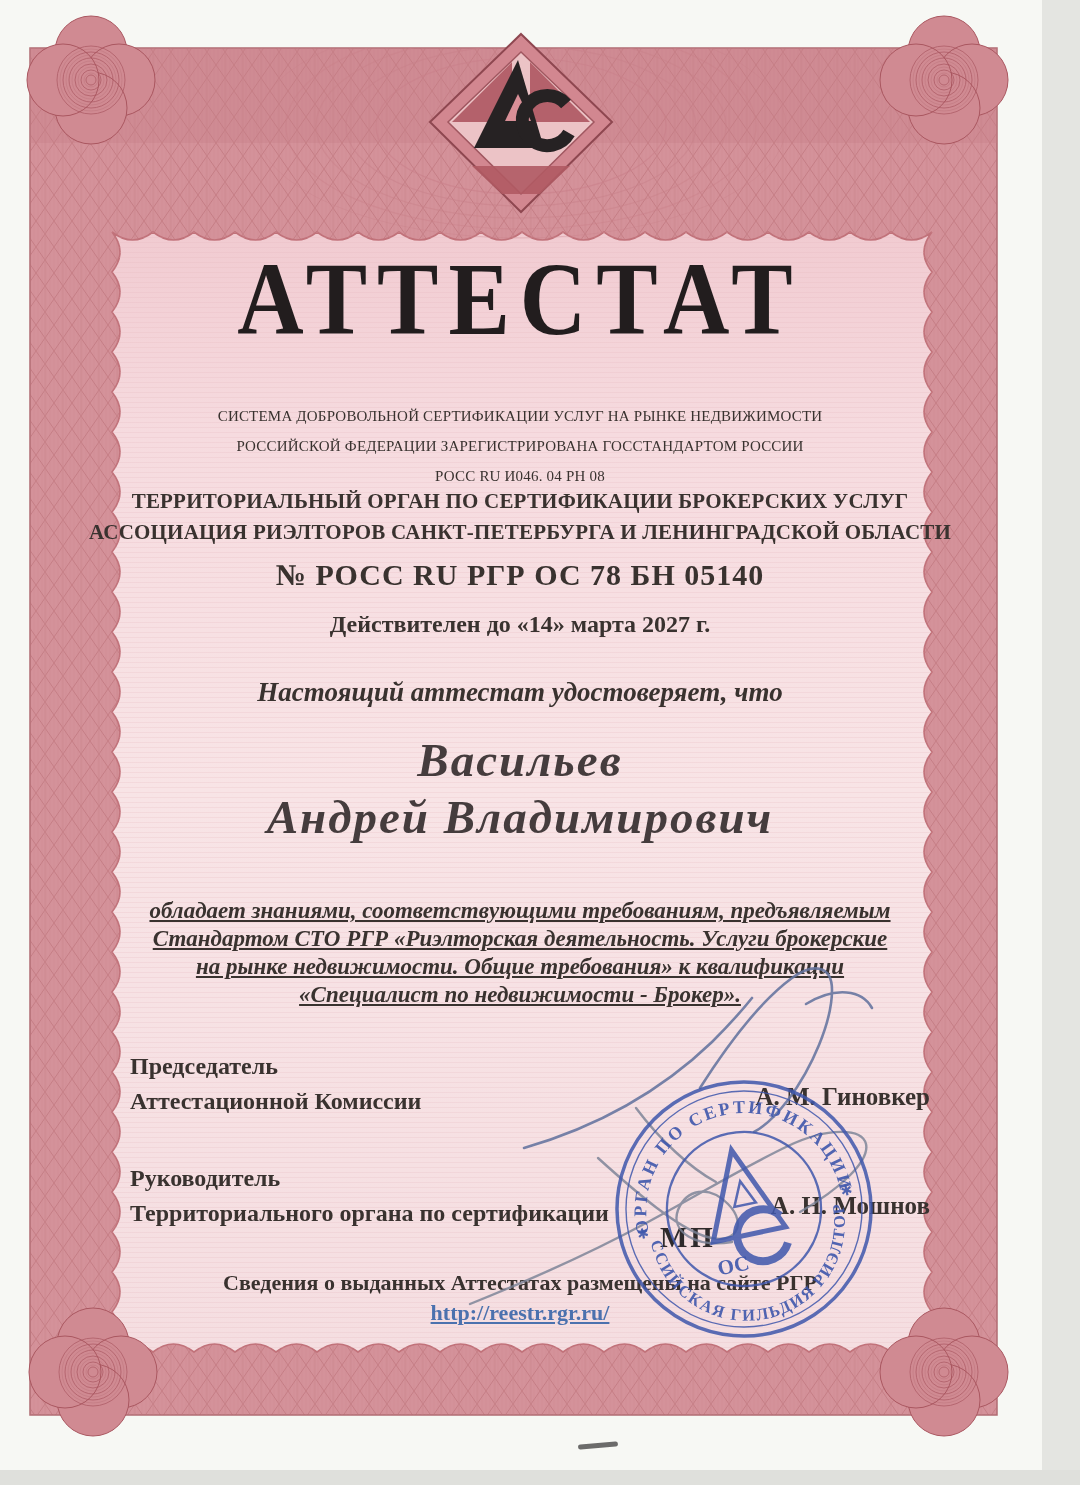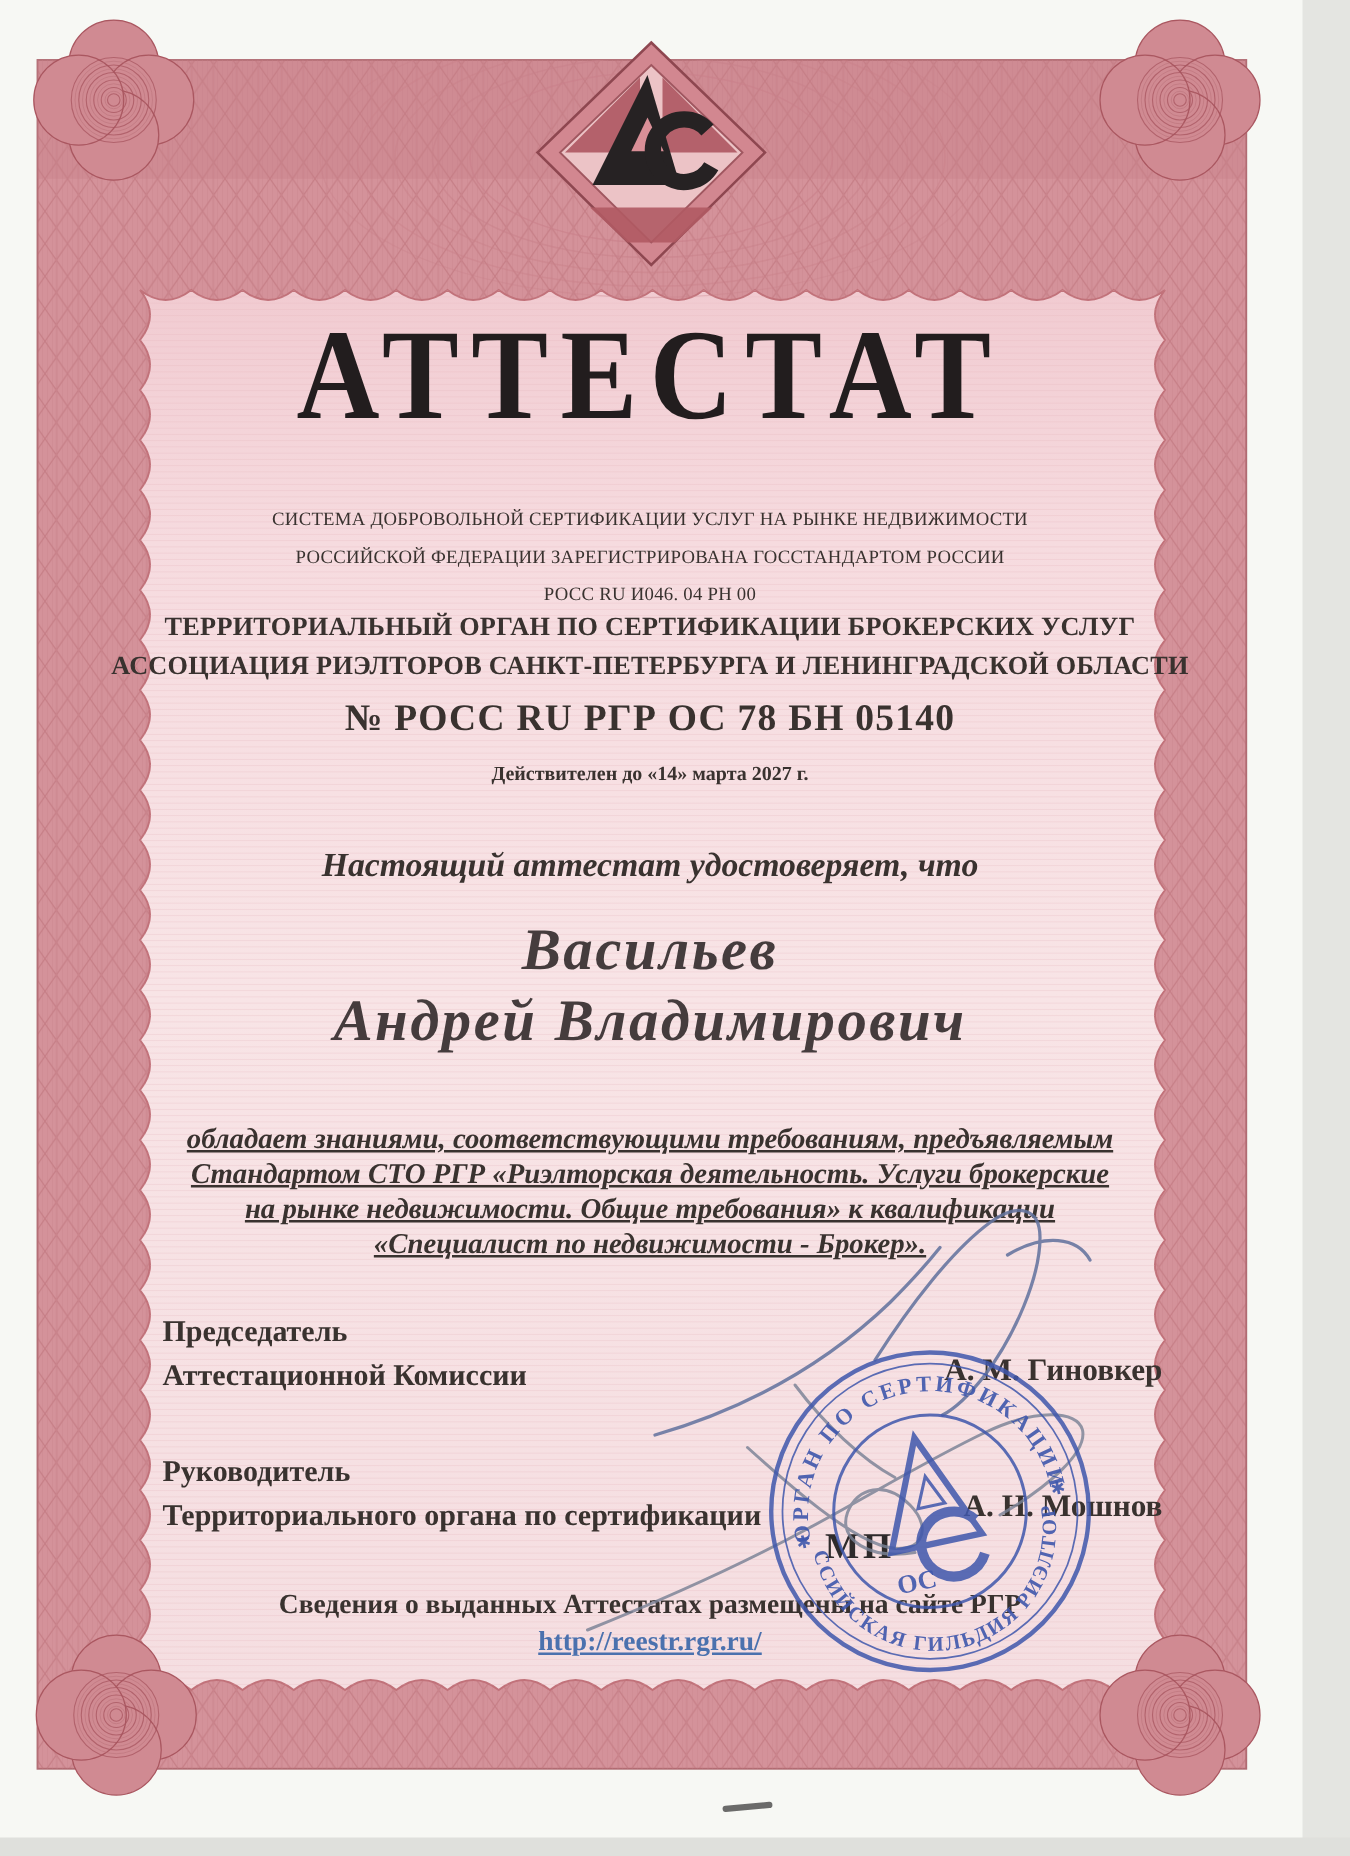--- a/index.html
+++ b/index.html
@@ -19,21 +19,21 @@
   .text-layer{position:absolute;left:0;top:0;width:1080px;height:1107px;z-index:2;}
   #overlay-svg{left:0;top:0;z-index:3;pointer-events:none;}
 
   .title{
     top:240px;font-size:92px;font-weight:bold;letter-spacing:10px;color:#221d1e;
     transform:scaleY(1.12);transform-origin:50% 0;
   }
   .sys-block{top:401px;font-size:15px;font-weight:normal;line-height:30px;letter-spacing:.2px;}
   .org-block{top:486px;font-size:21px;font-weight:bold;line-height:31px;letter-spacing:.2px;}
   .number-line{top:558px;font-size:30px;font-weight:bold;letter-spacing:1px;}
-  .valid-line{top:611px;font-size:16px;font-weight:bold;}
+  .valid-line{top:611px;font-size:24px;font-weight:bold;}
   .intro-line{top:677px;font-size:27px;font-weight:bold;font-style:italic;}
   .holder-surname{top:733px;font-size:47px;font-weight:bold;font-style:italic;letter-spacing:2px;color:#453c3d;}
   .holder-names{top:790px;font-size:47px;font-weight:bold;font-style:italic;letter-spacing:2px;color:#453c3d;}
   .qual-block{top:897px;font-size:23px;font-weight:bold;font-style:italic;line-height:28px;text-decoration:underline;}
   .role{left:130px;width:520px;text-align:left;font-size:24px;font-weight:bold;line-height:35px;}
   .role-chairman{top:1049px;}
   .role-head{top:1161px;}
   .sign-name{left:630px;width:300px;text-align:right;font-size:25px;font-weight:bold;}
   .name-chairman{top:1083px;}
   .name-head{top:1192px;}
@@ -131,21 +131,21 @@
   <use href="#rosette" transform="translate(93,1372)"></use>
   <use href="#rosette" transform="translate(944,1372)"></use>
 </svg>
 
 <div class="text-layer">
   <div class="abs ctr title">АТТЕСТАТ</div>
 
   <div class="abs ctr sys-block ink">
     <div>СИСТЕМА ДОБРОВОЛЬНОЙ СЕРТИФИКАЦИИ УСЛУГ НА РЫНКЕ НЕДВИЖИМОСТИ</div>
     <div>РОССИЙСКОЙ ФЕДЕРАЦИИ ЗАРЕГИСТРИРОВАНА ГОССТАНДАРТОМ РОССИИ</div>
-    <div>РОСС RU И046. 04 РН 00</div>
+    <div>РОСС RU И046. 04 РН 08</div>
   </div>
 
   <div class="abs ctr org-block ink">
     <div>ТЕРРИТОРИАЛЬНЫЙ ОРГАН ПО СЕРТИФИКАЦИИ БРОКЕРСКИХ УСЛУГ</div>
     <div>АССОЦИАЦИЯ РИЭЛТОРОВ САНКТ-ПЕТЕРБУРГА И ЛЕНИНГРАДСКОЙ ОБЛАСТИ</div>
   </div>
 
   <div class="abs ctr number-line ink">№ РОСС RU РГР ОС 78 БН 05140</div>
   <div class="abs ctr valid-line ink">Действителен до «14» марта 2027 г.</div>
   <div class="abs ctr holder-surname">Васильев</div>

